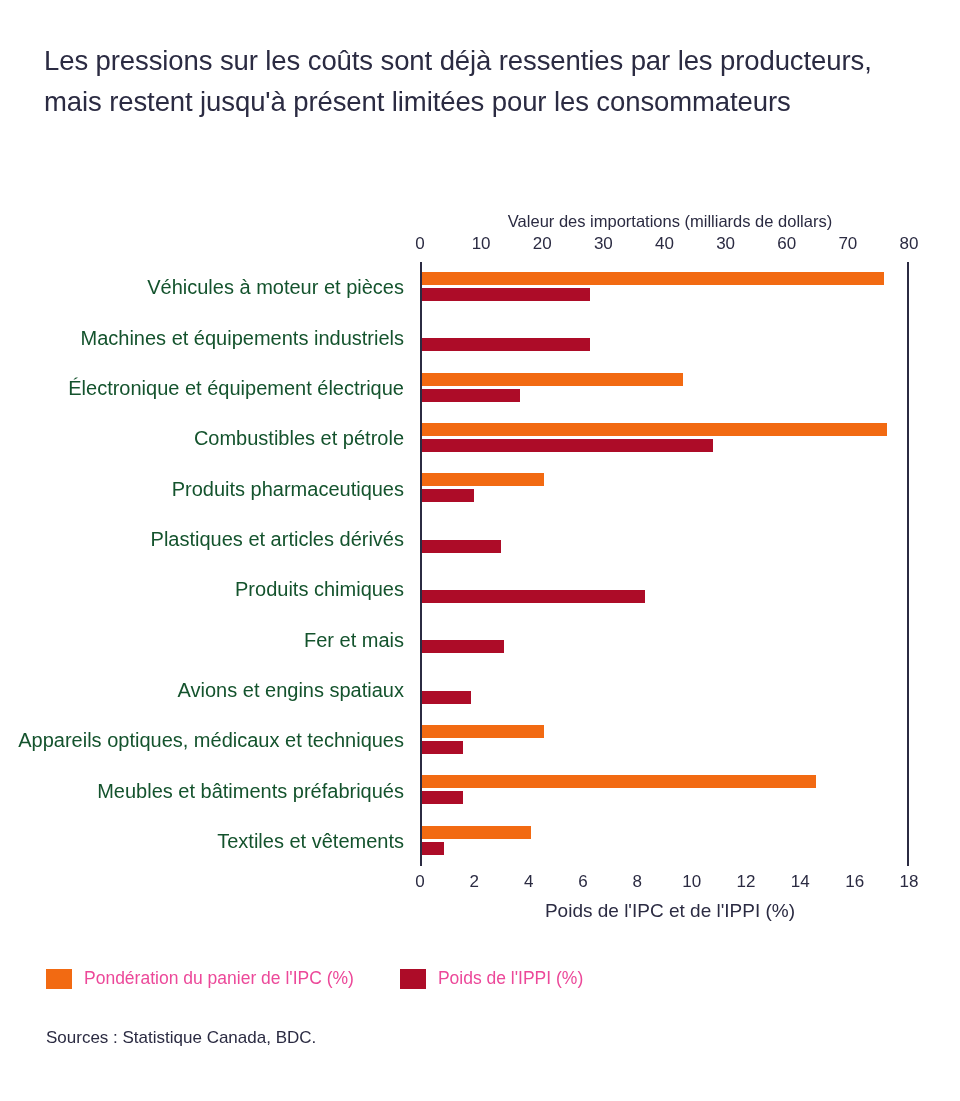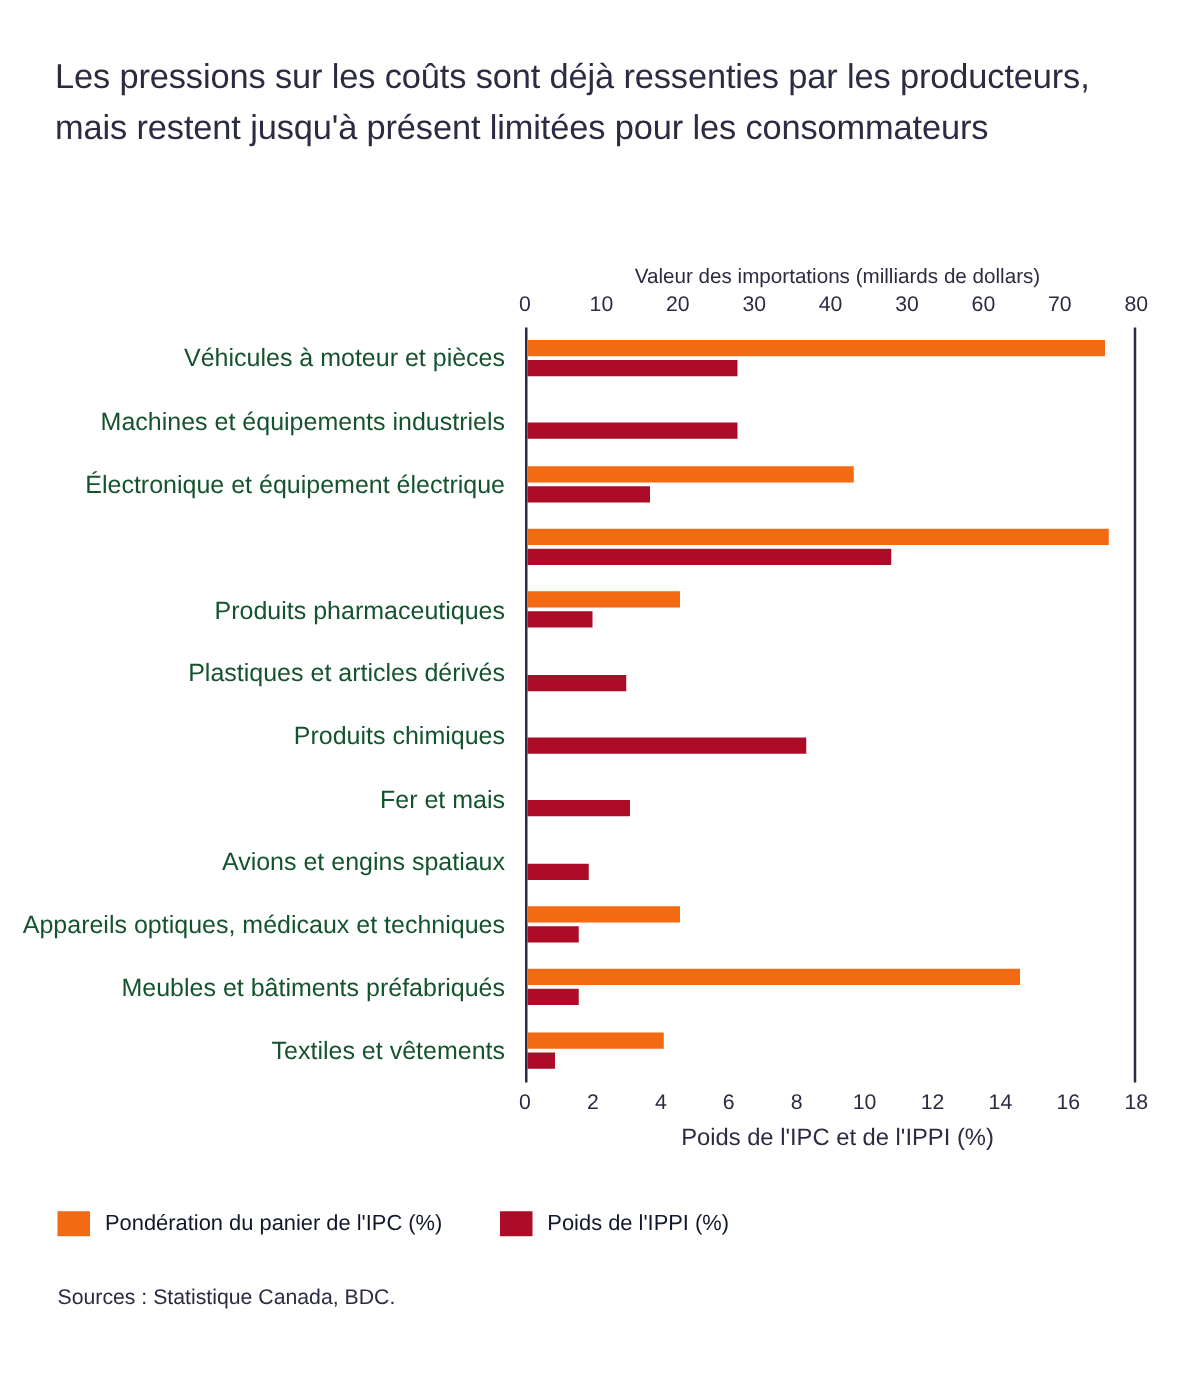--- a/index.html
+++ b/index.html
@@ -164,21 +164,21 @@
     align-items: center;
     margin-right: 46px;
   }
   .legend-swatch {
     width: 26px;
     height: 20px;
     margin-right: 12px;
   }
   .legend-label {
     font-size: 17.5px;
-    color: #0f172a;
+    color: #ec4899;
   }
 
   .source {
     position: absolute;
     left: 46px;
     top: 1028px;
     font-size: 17px;
     color: #2b2b42;
   }
 </style>
@@ -201,20 +201,21 @@
         <div class="tk" style="left: 305.625px;">30</div>
         <div class="tk" style="left: 366.75px;">60</div>
         <div class="tk" style="left: 427.875px;">70</div>
         <div class="tk" style="left: 489px;">80</div>
       </div>
 
     <div class="cat-labels" id="cat-labels">
         <div class="cat-label" style="top: 12.1667px;">Véhicules à moteur et pièces</div>
         <div class="cat-label" style="top: 62.5px;">Machines et équipements industriels</div>
         <div class="cat-label" style="top: 112.833px;">Électronique et équipement électrique</div>
+        <div class="cat-label" style="top: 163.167px;">Combustibles et pétrole</div>
         <div class="cat-label" style="top: 213.5px;">Produits pharmaceutiques</div>
         <div class="cat-label" style="top: 263.833px;">Plastiques et articles dérivés</div>
         <div class="cat-label" style="top: 314.167px;">Produits chimiques</div>
         <div class="cat-label" style="top: 364.5px;">Fer et mais</div>
         <div class="cat-label" style="top: 414.833px;">Avions et engins spatiaux</div>
         <div class="cat-label" style="top: 465.167px;">Appareils optiques, médicaux et techniques</div>
         <div class="cat-label" style="top: 515.5px;">Meubles et bâtiments préfabriqués</div>
         <div class="cat-label" style="top: 565.833px;">Textiles et vêtements</div>
       </div>
 

